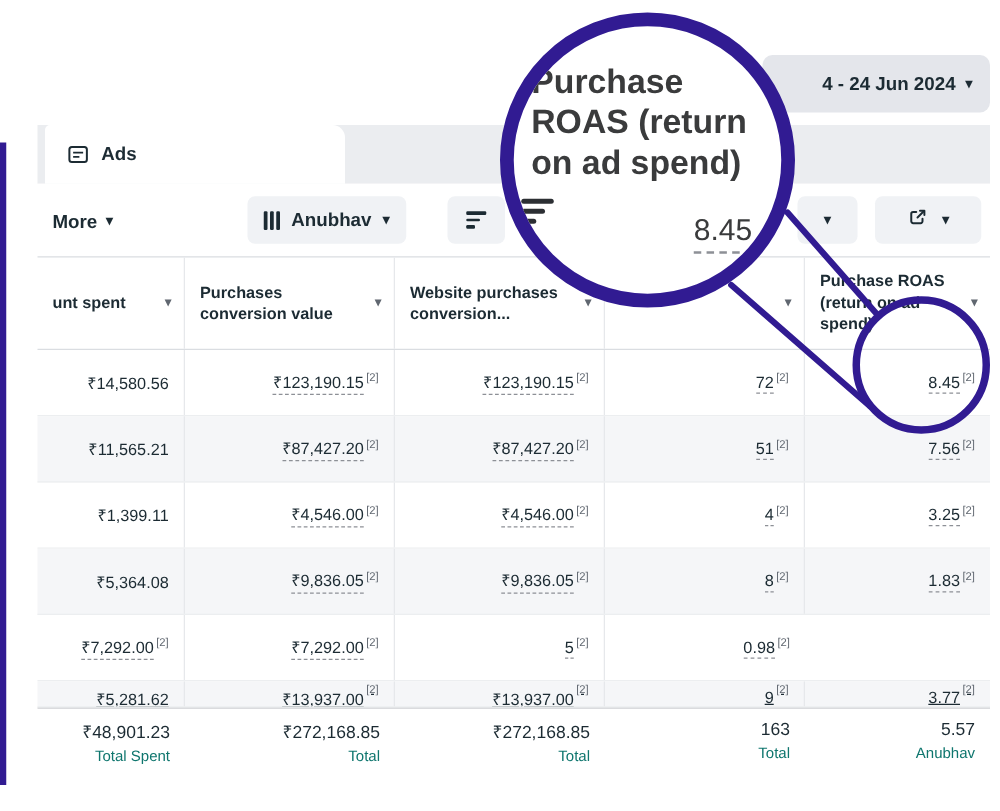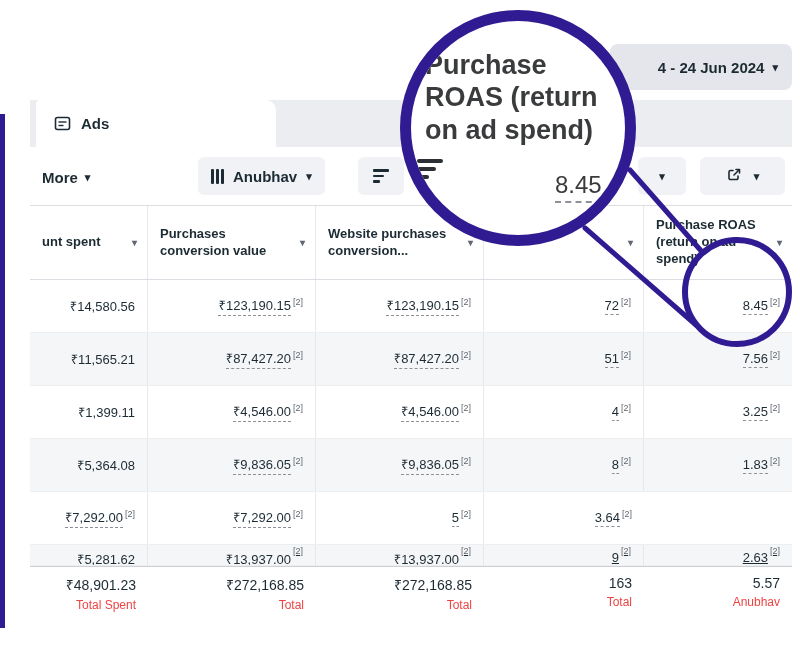--- a/index.html
+++ b/index.html
@@ -55,21 +55,21 @@
   .td:last-child { border-right:none; }
   .metric { border-bottom:1px dashed #8d9096; padding-bottom:1px; cursor:pointer; }
   sup.ref { font-size:9px; color:#606770; margin-left:2px; position:relative; top:-4px; }
   .tr.clipped { height:21px; overflow:hidden;text-decoration:underline; }
   .tr.clipped .td { align-items:flex-start; padding-top:5px; }
 
   
   .tfoot { position:absolute; left:30px; top:566px; width:762px; height:62px; border-top:1px solid #ced0d4; background:#fff; }
   .tf { display:flex; flex-direction:column; align-items:flex-end; padding:8px 12px 0 0; }
   .tf .val { font-size:14px; color:#1c2b33; }
-  .tf .lbl { font-size:12px; color:#ef4444; margin-top:4px; }
+  .tf .lbl { font-size:12px; color:#0f766e; margin-top:4px; }
 
   
   .overlay-svg { position:absolute; left:0; top:0; width:800px; height:649px; z-index:30; pointer-events:none; }
   .lens { position:absolute; left:400px; top:10px; width:236px; height:236px; border-radius:50%;
     background:#fff; border:11px solid #311b92; z-index:31; overflow:hidden; pointer-events:none; }
   .lens-title { position:absolute; left:14px; top:28px; width:196px; font-size:27px; font-weight:700;
     color:#3a3b3c; line-height:1.2; }
   .lens-value { position:absolute; left:144px; top:150px; font-size:24px; color:#3a3b3c;
     border-bottom:2px dashed #8d9096; padding-bottom:2px; }
   .lens-filter-icon { position:absolute; left:6px; top:138px; display:flex; flex-direction:column; gap:4px; }
@@ -256,21 +256,21 @@
         </div>
       <div class="td">
           <span class="metric">₹7,292.00</span>
           <sup class="ref">[2]</sup>
         </div>
       <div class="td">
           <span class="metric">5</span>
           <sup class="ref">[2]</sup>
         </div>
       <div class="td">
-          <span class="metric">3.64</span>
+          <span class="metric">0.98</span>
           <sup class="ref">[2]</sup>
         </div>
     </div>
 
     <div class="tr grid alt clipped">
       <div class="td">
           <span>₹5,281.62</span>
         </div>
       <div class="td">
           <span class="metric">₹13,937.00</span>
@@ -278,21 +278,21 @@
         </div>
       <div class="td">
           <span class="metric">₹13,937.00</span>
           <sup class="ref">[2]</sup>
         </div>
       <div class="td">
           <span class="metric">9</span>
           <sup class="ref">[2]</sup>
         </div>
       <div class="td">
-          <span class="metric">2.63</span>
+          <span class="metric">3.77</span>
           <sup class="ref">[2]</sup>
         </div>
     </div>
 
   </div>
 
   <div class="tfoot grid">
     <div class="tf">
       <span class="val">₹48,901.23</span>
       <span class="lbl">Total Spent</span>

